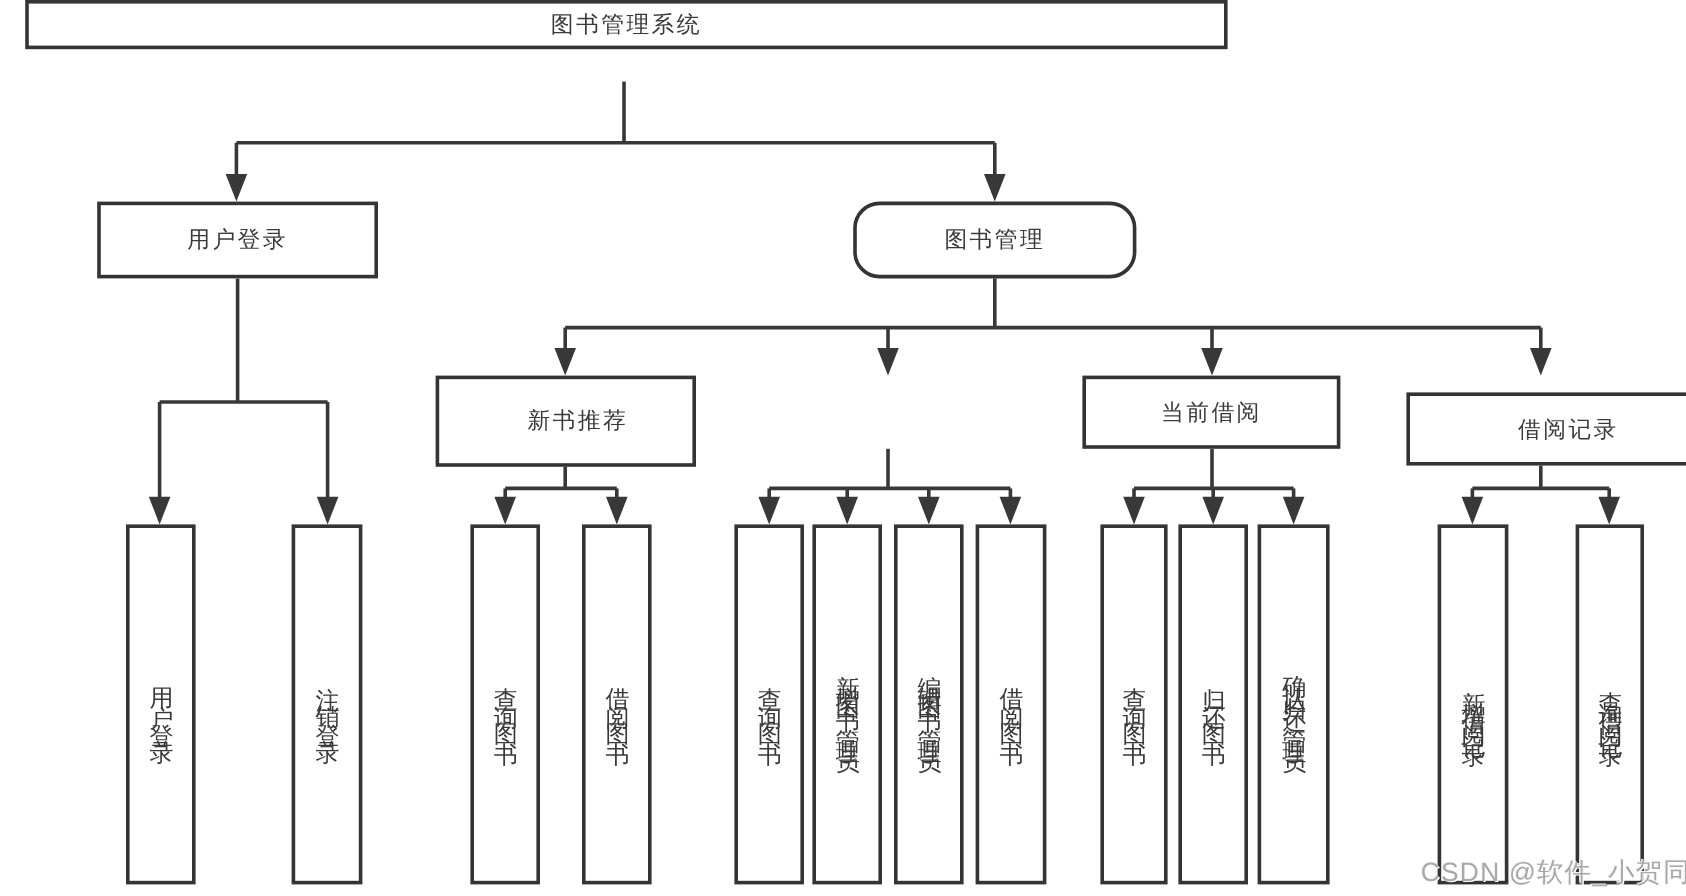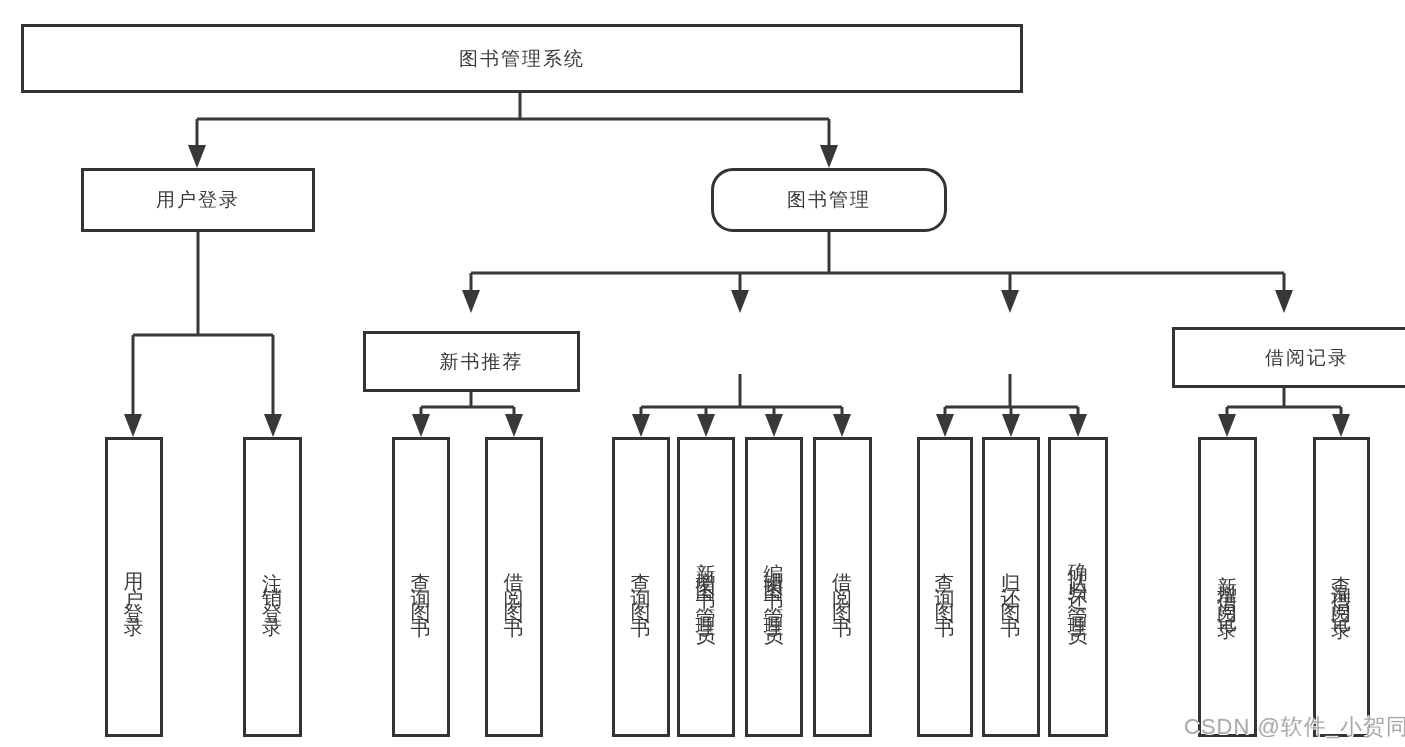--- a/index.html
+++ b/index.html
@@ -105,24 +105,25 @@
       <line x1="1011" y1="407" x2="1011" y2="419" stroke="#383838" stroke-width="3"></line>
       <polygon points="1002,414 1020,414 1011,437" fill="#383838"></polygon>
       <line x1="1078" y1="407" x2="1078" y2="419" stroke="#383838" stroke-width="3"></line>
       <polygon points="1069,414 1087,414 1078,437" fill="#383838"></polygon>
       <line x1="1227" y1="407" x2="1227" y2="419" stroke="#383838" stroke-width="3"></line>
       <polygon points="1218,414 1236,414 1227,437" fill="#383838"></polygon>
       <line x1="1341" y1="407" x2="1341" y2="419" stroke="#383838" stroke-width="3"></line>
       <polygon points="1332,414 1350,414 1341,437" fill="#383838"></polygon>
     </svg>
 
-  <div class="node" style="left: 21px; top: 24px; width: 1002px; height: 69px;">图书管理系统</div>
+  <div class="node" style="left: 21px; top: 0; width: 1002px; height: 41px;">图书管理系统</div>
   <div class="node" style="left: 81px; top: 168px; width: 234px; height: 64px;">用户登录</div>
   <div class="node" style="left: 711px; top: 168px; width: 236px; height: 64px; border-radius: 22px;">图书管理</div>
-  <div class="node" style="left: 363px; top: 331px; width: 217px; height: 61px; padding-left: 20px;">新书推荐</div>
+  <div class="node" style="left: 363px; top: 313px; width: 217px; height: 76px; padding-left: 20px;">新书推荐</div>
+  <div class="node" style="left: 902px; top: 313px; width: 215px; height: 61px;">当前借阅</div>
   <div class="node" style="left: 1172px; top: 327px; width: 270px; height: 61px; text-align: right;">借阅记录</div>
   <div class="node vertical short" style="left: 105px; top: 437px; width: 58px; height: 300px;">用户登录</div>
   <div class="node vertical short" style="left: 243px; top: 437px; width: 59px; height: 300px;">注销登录</div>
   <div class="node vertical short" style="left: 392px; top: 437px; width: 58px; height: 300px;">查询图书</div>
   <div class="node vertical short" style="left: 485px; top: 437px; width: 58px; height: 300px;">借阅图书</div>
   <div class="node vertical short" style="left: 612px; top: 437px; width: 58px; height: 300px;">查询图书</div>
   <div class="node vertical" style="left: 677px; top: 437px; width: 58px; height: 300px;">新增图书（管理员）</div>
   <div class="node vertical" style="left: 745px; top: 437px; width: 58px; height: 300px;">编辑图书（管理员）</div>
   <div class="node vertical short" style="left: 813px; top: 437px; width: 59px; height: 300px;">借阅图书</div>
   <div class="node vertical short" style="left: 917px; top: 437px; width: 56px; height: 300px;">查询图书</div>

